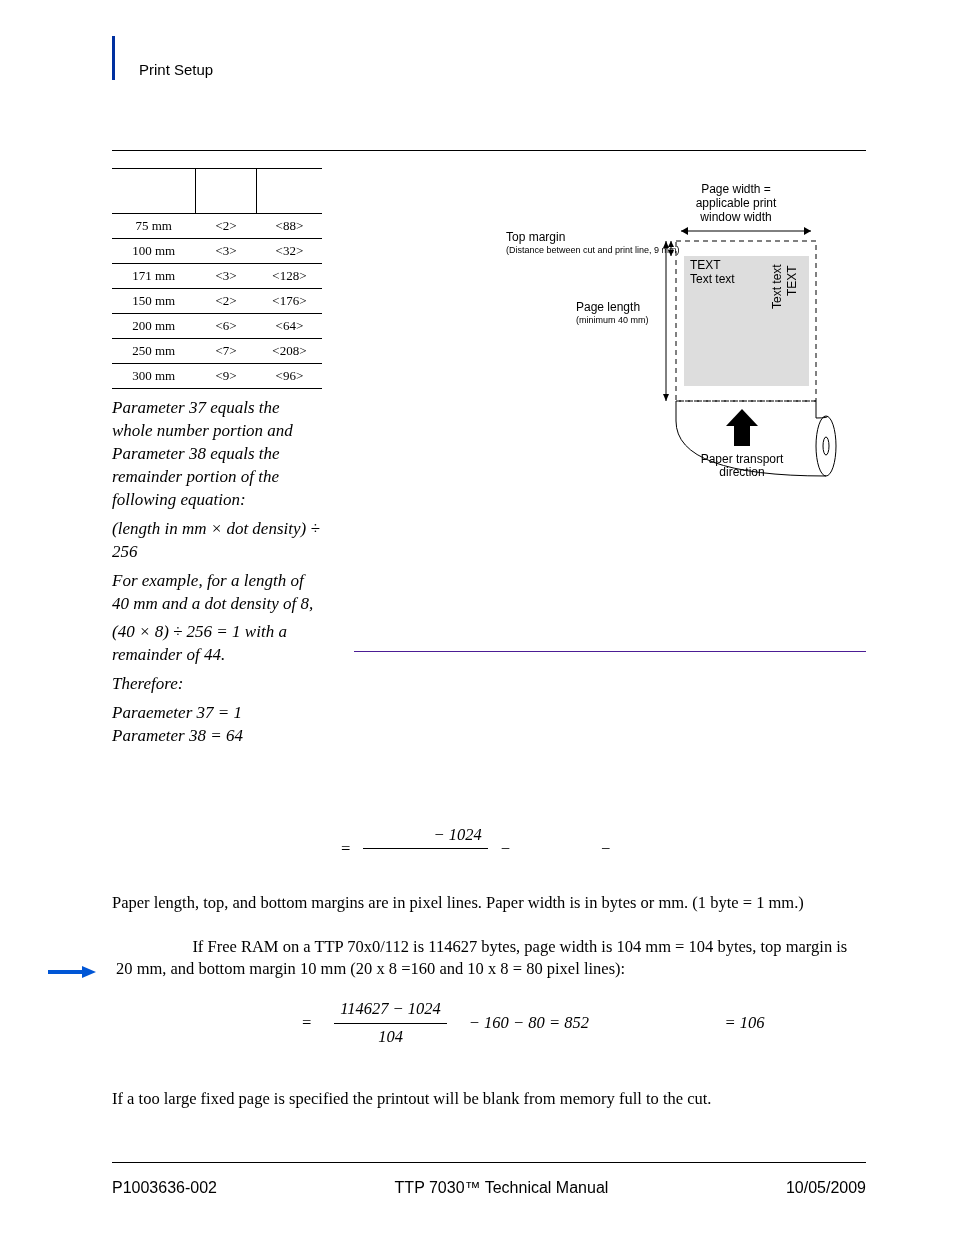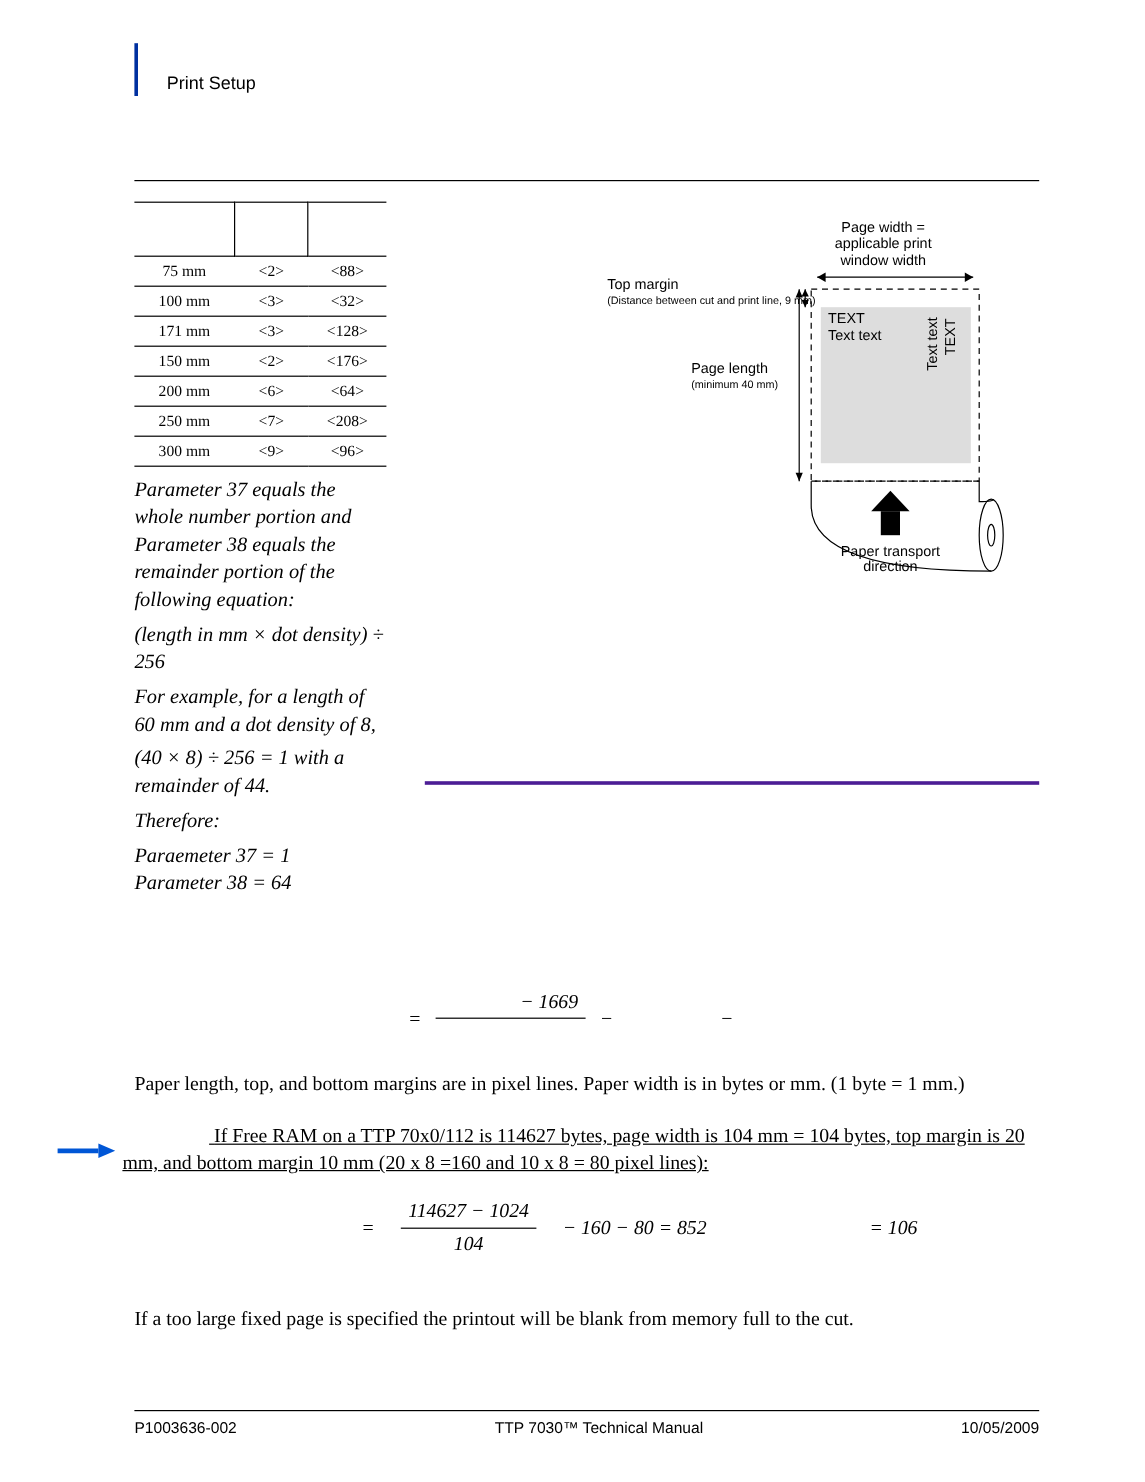--- a/index.html
+++ b/index.html
@@ -62,21 +62,21 @@
   .explain {
     font-size: 17px;
     line-height: 1.35;
     margin-top: 8px;
     font-style: italic;
   }
   .explain p { margin: 6px 0; }
   .diagram-col {
     flex: 1;
     position: relative;
-    border-bottom: 3px solid #4c1d95;
+    border-bottom: 1px solid #4c1d95;
     min-height: 500px;
   }
   .diagram {
     position: absolute;
     right: 10px;
     top: 30px;
     font-family: Arial, Helvetica, sans-serif;
     font-size: 12px;
   }
   .body-text {
@@ -101,41 +101,40 @@
     flex-direction: column;
     align-items: center;
     vertical-align: middle;
     font-style: italic;
     margin: 0 4px;
   }
   .frac .num { border-bottom: 1px solid #000; padding: 0 6px 2px 6px; }
   .frac .den { padding: 2px 6px 0 6px; }
   .example-row {
     display: flex;
-    align-items: center;
-    gap: 6px;
+    align-items: flex-end;
+    gap: 20px;
     margin-top: 22px;
     margin-left: -70px;
-    text-decoration: underline;
   }
   .arrow-icon {
     flex-shrink: 0;
     margin-top: 2px;
   }
   .footer {
     position: absolute;
     bottom: 38px;
     left: 112px;
     right: 88px;
     border-top: 1px solid #000;
-    padding-top: 6px;
+    padding-top: 16px;
     display: flex;
     justify-content: space-between;
     font-family: Arial, Helvetica, sans-serif;
-    font-size: 13px;
+    font-size: 16px;
   }
 </style>
 </head>
 <body>
 
 <div class="page">
 
   <div class="header">
     <div class="header-bar"></div>
     <div class="header-text-col">
@@ -188,21 +187,21 @@
           <tr>
               <td class="col1">300 mm</td>
               <td class="col2">&lt;9&gt;</td>
               <td class="col3">&lt;96&gt;</td>
             </tr>
         </tbody>
       </table>
       <div class="explain">
         <p>Parameter 37 equals the whole number portion and Parameter 38 equals the remainder portion of the following equation:</p>
         <p>(length in mm × dot density) ÷ 256</p>
-        <p>For example, for a length of 60 mm and a dot density of 8,</p>
+        <p>For example, for a length of 40 mm and a dot density of 8,</p>
         <p>(40 × 8) ÷ 256 = 1 with a remainder of 44.</p>
         <p>Therefore:</p>
         <p style="margin-bottom:0;">Paraemeter 37 = 1</p>
         <p style="margin-top:0;">Parameter 38 = 64</p>
       </div>
     </div>
 
     <div class="diagram-col">
       <div class="diagram">
         <svg width="380" height="320">
@@ -252,21 +251,21 @@
       </div>
     </div>
   </div>
 
   <div class="body-text">
 
     <div class="formula-row">
       <span class="ital" style="visibility:hidden;">PixelLines</span>
       <span>=</span>
       <span class="frac">
-        <span class="num"><span style="visibility:hidden;">FreeRAM</span><span>− 1669</span></span>
+        <span class="num"><span style="visibility:hidden;">FreeRAM</span><span>− 1024</span></span>
         <span class="den" style="visibility:hidden;">PaperWidth</span>
       </span>
       <span>−</span>
       <span style="visibility:hidden;">TopMargin</span>
       <span>−</span>
       <span style="visibility:hidden;">BottomMargin</span>
     </div>
 
     <p>Paper length, top, and bottom margins are in pixel lines. Paper width is in bytes or mm. (1 byte = 1 mm.)</p>
 

